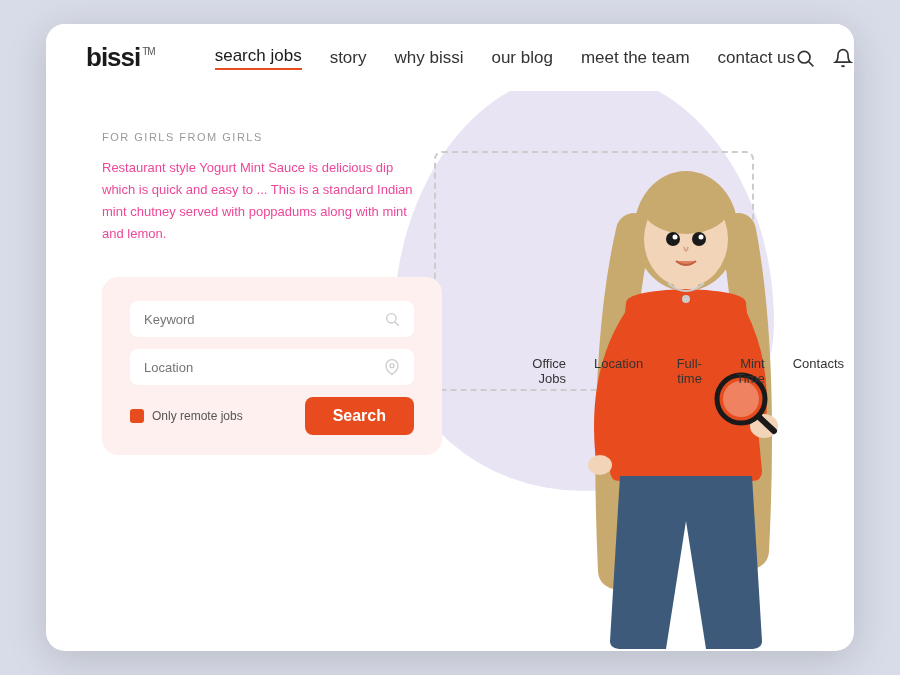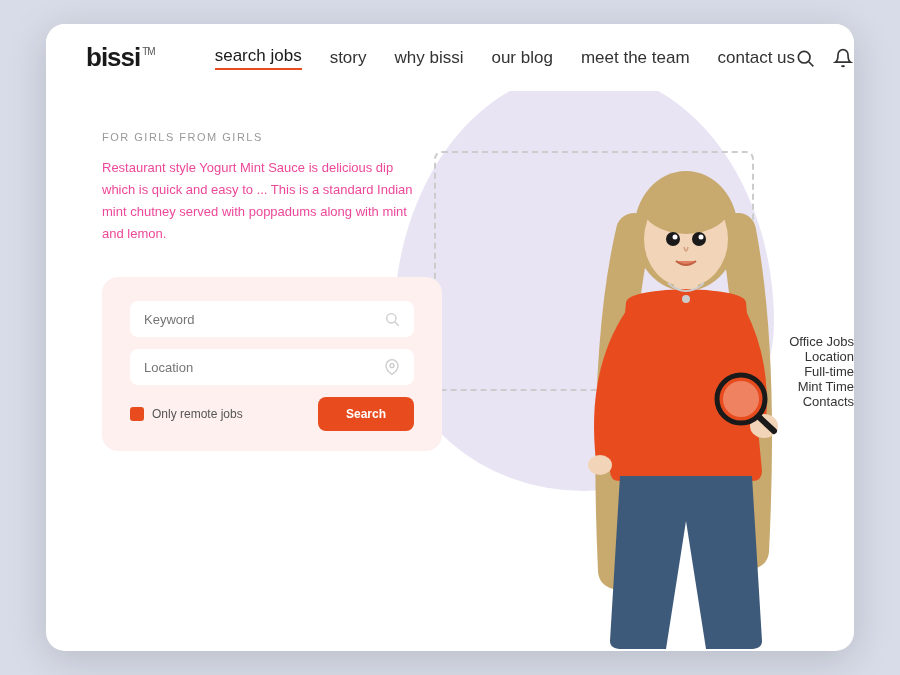--- a/index.html
+++ b/index.html
@@ -203,21 +203,21 @@
       border-radius: 3px;
       flex-shrink: 0;
     }
 
     .search-btn {
       background: #e84c1e;
       color: #fff;
       border: none;
       border-radius: 8px;
       padding: 10px 28px;
-      font-size: 12px;
+      font-size: 16px;
       font-weight: 600;
       cursor: pointer;
     }
 
     
     .hero-right {
       flex: 1;
       position: relative;
       z-index: 5;
     }
@@ -241,21 +241,23 @@
       height: 500px;
     }
 
     
     .side-links {
       position: absolute;
       right: 0;
       top: 50%;
       transform: translateY(-50%);
       display: flex;
-      flex-direction: column;
+      flex-direction: row;
+      gap: 28px;
+      padding-right: 10px;
       z-index: 10;
     }
 
     .side-link {
       font-size: 13px;
       color: #333;
       text-align: right;
       cursor: pointer;
     }
   </style>

